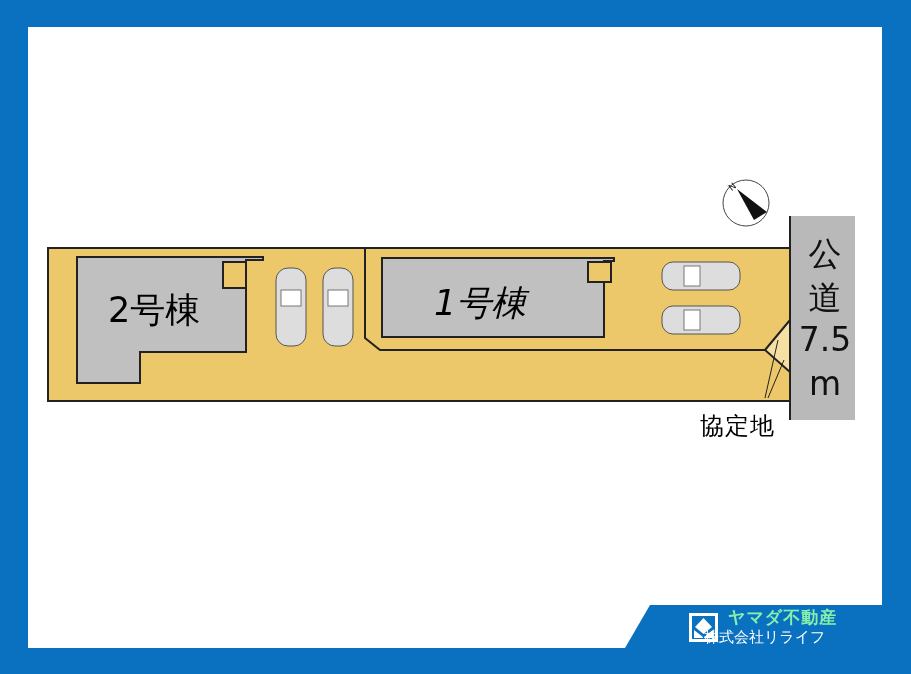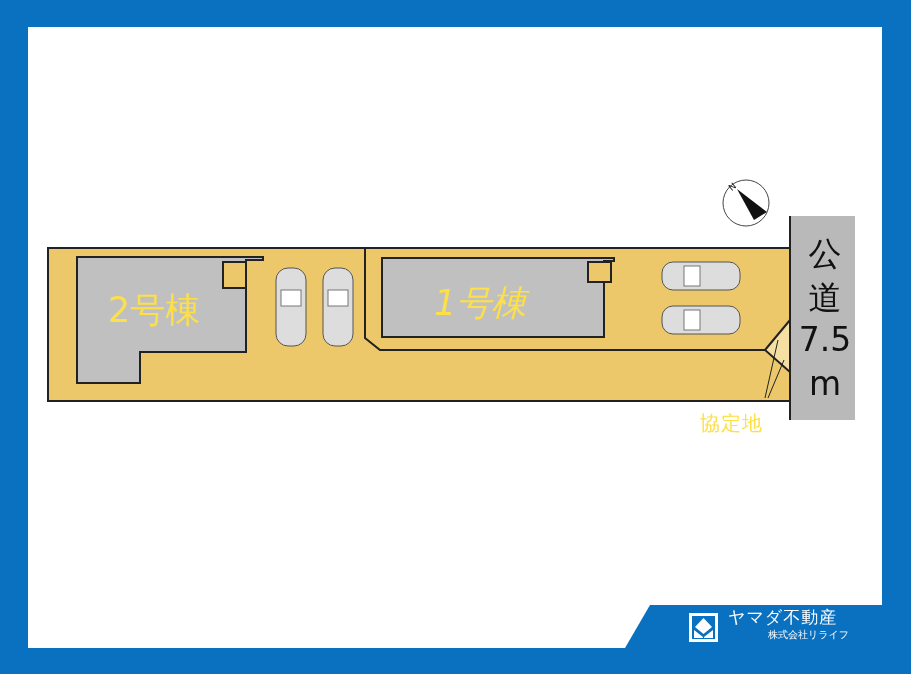--- a/index.html
+++ b/index.html
@@ -1,24 +1,24 @@
 <!DOCTYPE html>
 <html><head>
 <meta charset="utf-8">
 <style>
   html,body{margin:0;padding:0;}
   body{width:911px;height:674px;background:#0a71c0;position:relative;overflow:hidden;font-family:"DejaVu Sans",sans-serif;}
   #canvas{position:absolute;left:0;top:0;width:911px;height:674px;}
-  .lbl{position:absolute;color:#fde047;font-family:"DejaVu Sans",sans-serif;}
+  .lbl{position:absolute;color:#000000;font-family:"DejaVu Sans",sans-serif;}
   .b2{left:108px;top:287px;font-size:35px;}
   .b1{left:434px;top:280px;font-size:35px;font-style:italic;}
   .road{position:absolute;left:795px;width:60px;text-align:center;font-size:33px;color:#111;line-height:44px;}
-  .kyo{left:700px;top:410px;font-size:20px;letter-spacing:1px;}
-  .brand{position:absolute;left:728px;top:606px;color:#ffffff;font-weight:normal;font-size:17px;letter-spacing:1px;text-align:center;}
-  .sub{position:absolute;left:768px;top:628px;color:#fff;font-size:10px;}
+  .kyo{left:700px;top:410px;font-size:24px;letter-spacing:1px;}
+  .brand{position:absolute;left:728px;top:606px;color:#86efac;font-weight:bold;font-size:17px;letter-spacing:1px;text-align:center;}
+  .sub{position:absolute;left:704px;top:628px;color:#fff;font-size:15px;}
 </style>
 </head>
 <body>
 
 <svg id="canvas" viewBox="0 0 911 674">
   <rect x="28" y="27" width="854" height="621" fill="#ffffff"></rect>
   <polygon points="650,605 882,605 882,648 625,648" fill="#0a71c0"></polygon>
 
   <rect x="48" y="248" width="742" height="153" fill="#ecc86a" stroke="#222" stroke-width="2"></rect>
   <polyline points="365,248 365,338 380,350 770,350" fill="none" stroke="#222" stroke-width="2"></polyline>

